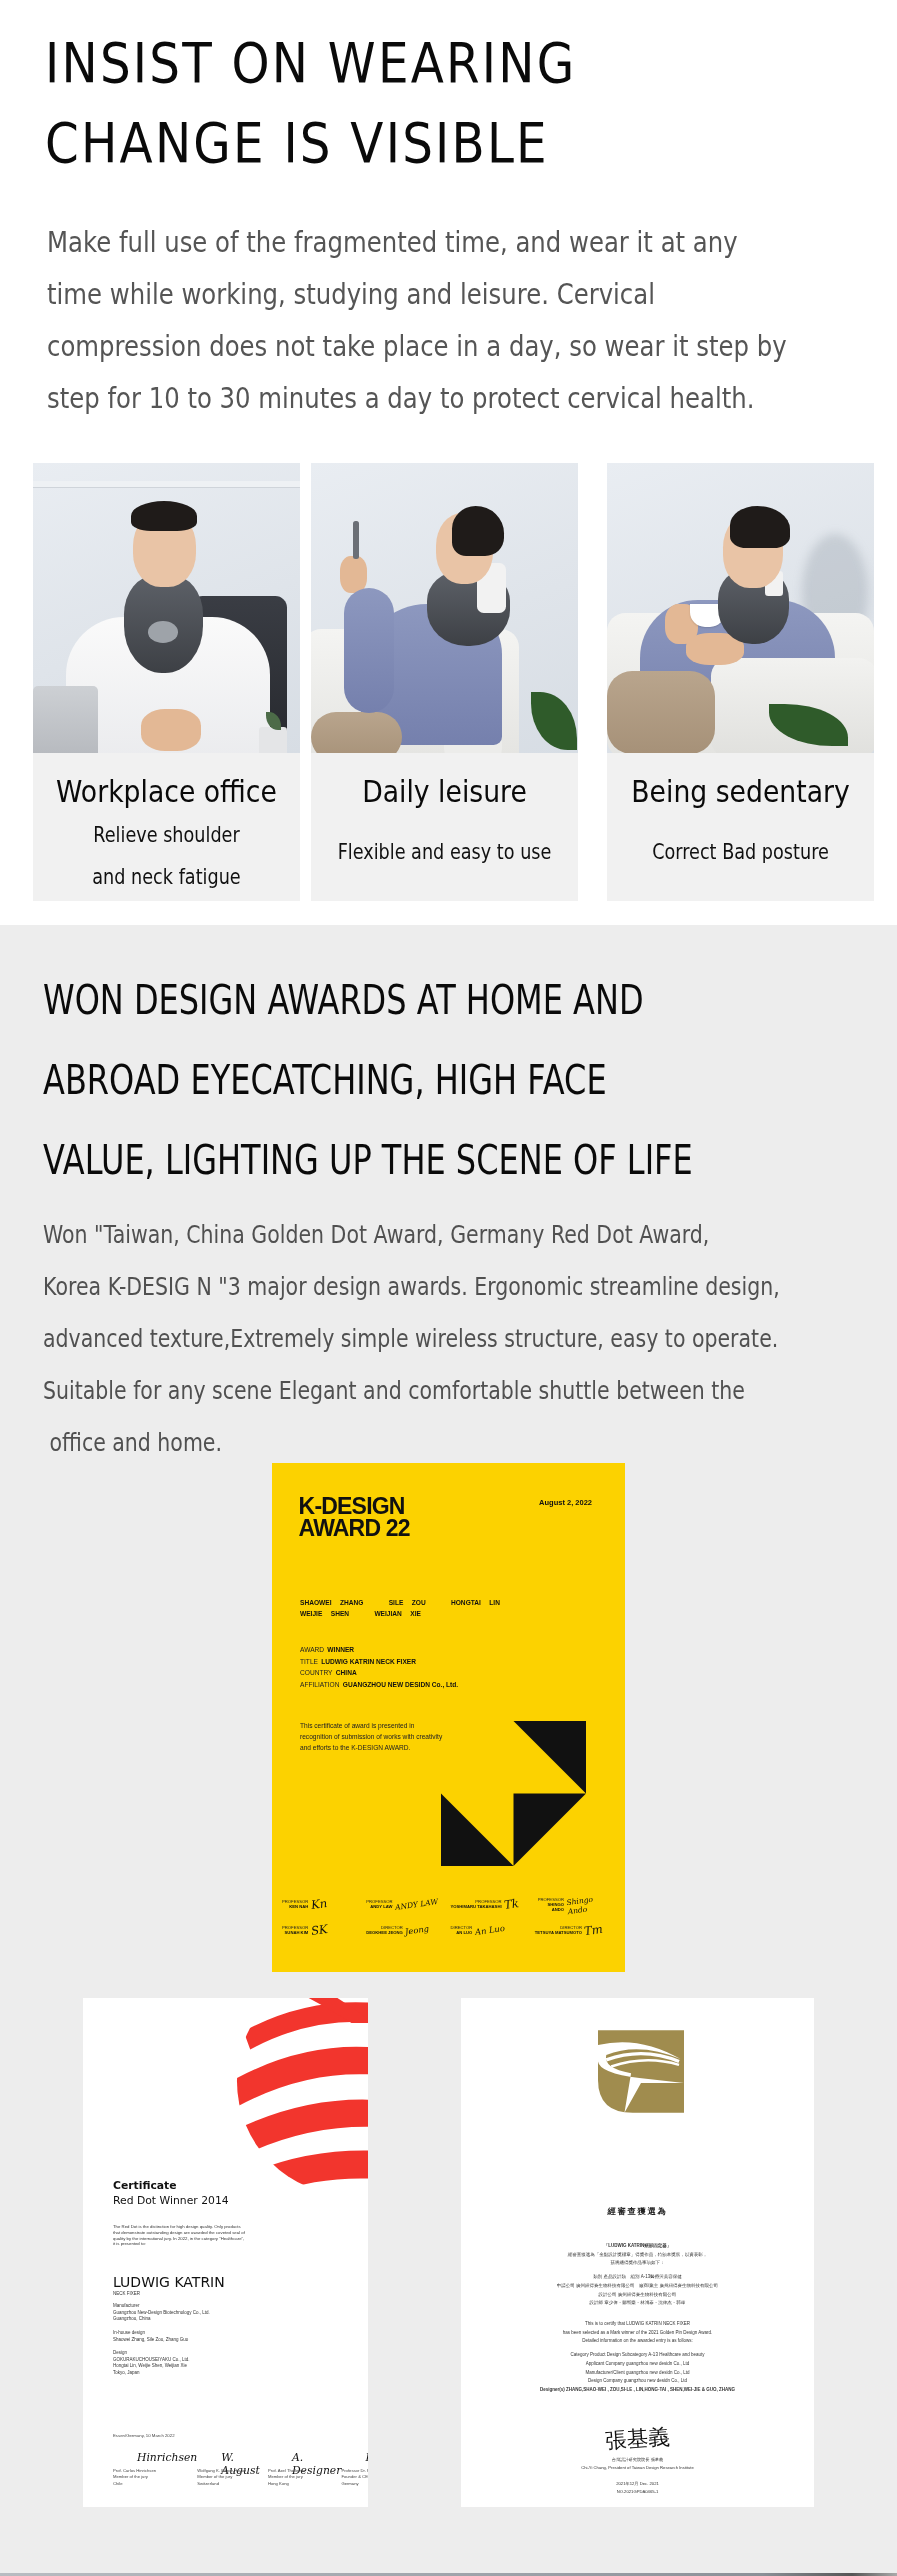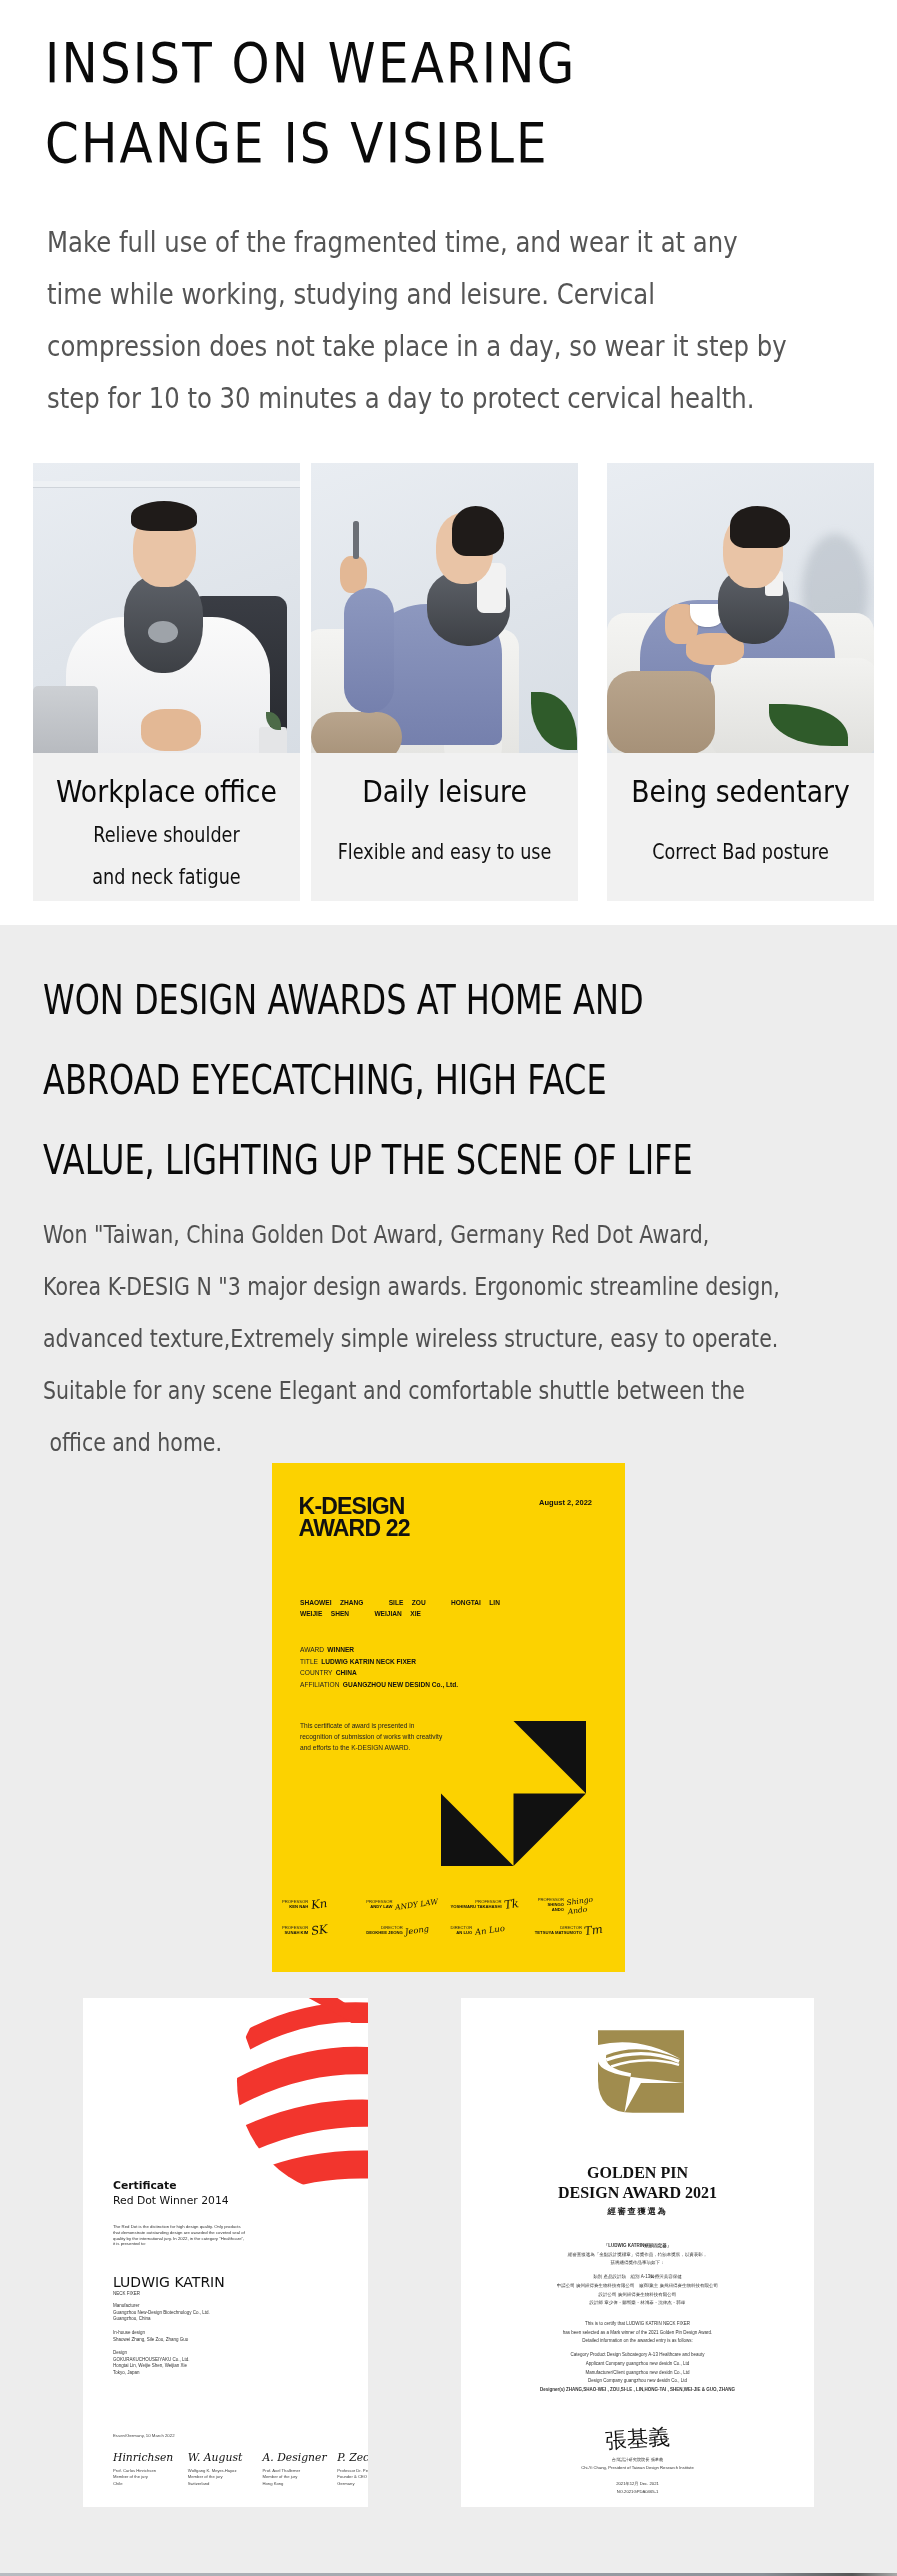--- a/index.html
+++ b/index.html
@@ -86,21 +86,21 @@
   
   .rd { left: 83px; top: 1998px; width: 285px; height: 509px; background: #ffffff; overflow: hidden; }
   .rd-ball { position: absolute; right: 0; top: 0; width: 141px; height: 196px; }
   .rd-h1 { position: absolute; left: 30px; top: 181px; font-family: "DejaVu Sans", sans-serif; font-weight: bold; font-size: 10.8px; color: #111; }
   .rd-h2 { position: absolute; left: 30px; top: 196px; font-family: "DejaVu Sans", sans-serif; font-size: 10.8px; color: #111; }
   .rd-intro { position: absolute; left: 30px; top: 226px; width: 166px; font-size: 4.3px; line-height: 5.8px; color: #333; }
   .rd-name { position: absolute; left: 30px; top: 276px; font-family: "DejaVu Sans", sans-serif; font-size: 14px; color: #111; }
   .rd-block { position: absolute; left: 30px; font-size: 4.5px; line-height: 6.6px; color: #333; }
   .rd-place { position: absolute; left: 30px; top: 435px; font-size: 4.3px; color: #444; }
   .rd-jury { position: absolute; left: 30px; top: 453px; width: 299px; display: grid; grid-template-columns: repeat(4, 1fr); }
-  .rd-jury .scrawl { font-family: "DejaVu Serif", serif; font-style: italic; font-size: 10.8px; color: #111; height: 16.6px; }
+  .rd-jury .scrawl { font-family: "DejaVu Serif", serif; font-style: italic; font-size: 10.8px; color: #111; height: 16.6px; margin-left: 24px; }
   .rd-jury .who { font-size: 4.2px; line-height: 6.6px; color: #444; }
 
   
   .gp { left: 461px; top: 1998px; width: 353px; height: 509px; background: #ffffff; overflow: hidden; }
   .gp-logo { position: absolute; left: 137px; top: 32px; width: 86px; height: 83px; }
   .gp-title { position: absolute; left: 0; right: 0; top: 165px; text-align: center; font-family: "Liberation Serif", serif; font-weight: bold; font-size: 16px; line-height: 20px; color: #111; }
   .gp-cn { position: absolute; left: 0; right: 0; top: 208px; text-align: center; font-size: 8.3px; letter-spacing: 1.7px; color: #222; font-weight: bold; }
   .gp-lines { position: absolute; left: 0; right: 0; text-align: center; font-size: 4.5px; line-height: 8.7px; color: #333; }
   .gp-sig { position: absolute; left: 0; right: 0; top: 426px; text-align: center; font-family: "DejaVu Serif", serif; font-size: 21.6px; color: #111; transform: rotate(-4deg); }
   .gp-foot { position: absolute; left: 0; right: 0; text-align: center; font-size: 4.2px; line-height: 7.5px; color: #333; }
@@ -339,24 +339,20 @@
   </div>
 </div>
 
 <div class="abs gp">
   <svg class="gp-logo" viewBox="0 0 104 100">
     <path d="M0,0 H104 V100 H42 Q0,100 0,60 Z" fill="#a08c4e"></path>
     <path d="M0,18 Q50,6 100,35 Q50,14 10,30 Q6,46 40,52 L32,100 L52,64 H104 V64 L50,58 Q2,52 0,38 Z" fill="#ffffff"></path>
     <path d="M10,36 Q55,20 98,38" stroke="#fff" stroke-width="4" fill="none"></path>
     <path d="M16,44 Q58,30 98,42" stroke="#fff" stroke-width="3" fill="none"></path>
   </svg>
-  <div class="gp-title">
-    <div>GOLDEN PIN</div>
-    <div>DESIGN AWARD 2021</div>
-  </div>
   <div class="gp-cn">經審查獲選為</div>
   <div class="gp-lines" style="top:244px">
     <div style="font-weight:bold">「LUDWIG KATRIN頸部固定器」</div>
     <div>經審查獲選為「金點設計獎標章」得獎作品，特頒本獎狀，以資表彰，</div>
     <div>茲將總得獎作品事項如下：</div>
     <div style="height:5px"></div>
     <div>類別 產品設計類　組別 A-13醫療與美容保健</div>
     <div>申請公司 廣州紐得賽生物科技有限公司　廠商/業主 廣州紐得賽生物科技有限公司</div>
     <div>設計公司 廣州紐得賽生物科技有限公司</div>
     <div>設計師 章少偉・鄒斯樂・林鴻泰・沈偉杰・郭璋</div>

